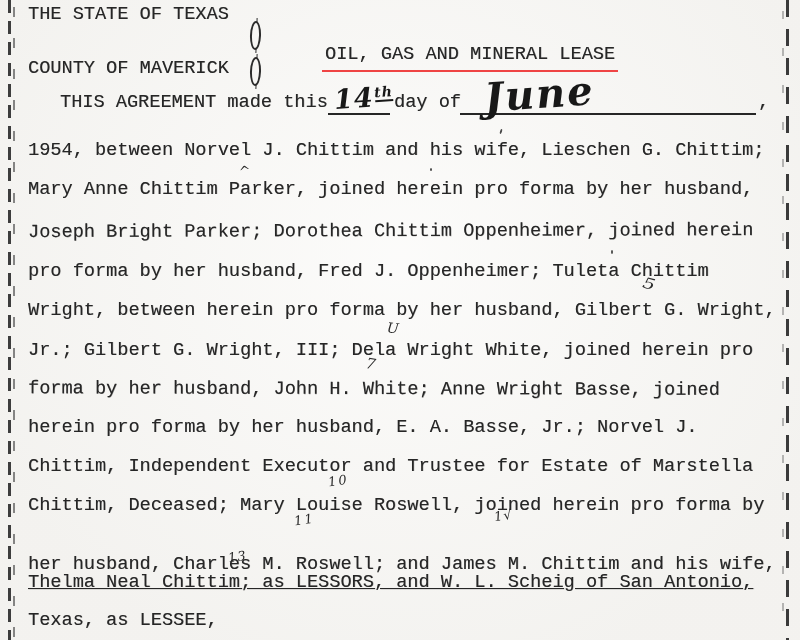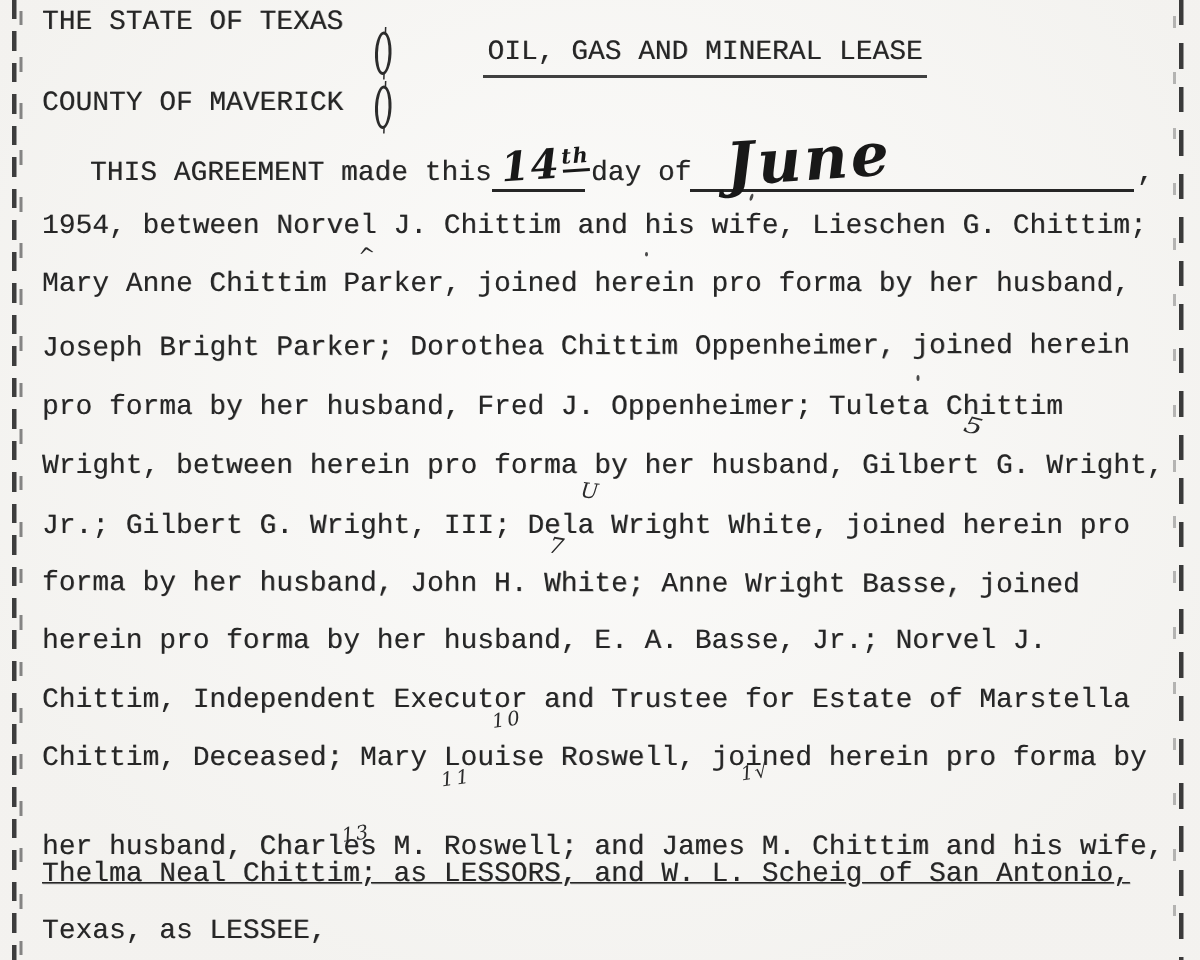--- a/index.html
+++ b/index.html
@@ -27,40 +27,40 @@
     background:repeating-linear-gradient(to bottom,transparent 0 11px,#666 11px 19px,transparent 19px 37px);}
 
   
   .tline{
     position:absolute;left:28px;white-space:pre;
     font-size:18.6px;line-height:22px;color:#262626;
     text-shadow:0.4px 0.3px 0 rgba(40,40,40,0.45);
   }
   .hdr{left:28px;}
   .title{
-    left:322px;top:24px;
-    border-bottom:2px solid #404040;padding:0 3px 4px 3px;
+    left:322px;top:44px;
+    border-bottom:2px solid #ef4444;padding:0 3px 4px 3px;
   }
 
   
   .lens{
     position:absolute;width:7px;height:25px;
     border:2px solid #2c2c2c;border-radius:50%;
     transform:rotate(2deg);
   }
   .lens::before,.lens::after{
     content:"";position:absolute;left:50%;width:1.5px;height:5px;background:#2c2c2c;
   }
   .lens::before{top:-5px;}
   .lens::after{bottom:-5px;}
   .lens-1{left:250px;top:21px;}
   .lens-2{left:250px;top:57px;}
 
   
-  .agreement{position:absolute;left:0;top:96px;width:800px;height:36px;}
+  .agreement{position:absolute;left:0;top:83px;width:800px;height:36px;}
   .agreement .mono{
     position:absolute;bottom:6px;white-space:pre;
     font-size:18.6px;color:#262626;text-shadow:0.4px 0.3px 0 rgba(40,40,40,0.45);
   }
   .ag-prefix{left:60px;}
   .ag-dayof{left:394px;}
   .ag-comma{left:758px;}
   .blank{position:absolute;bottom:4px;border-bottom:2.5px solid #262626;}
   .blank-day{left:328px;width:62px;height:30px;}
   .blank-month{left:460px;width:296px;height:30px;}

